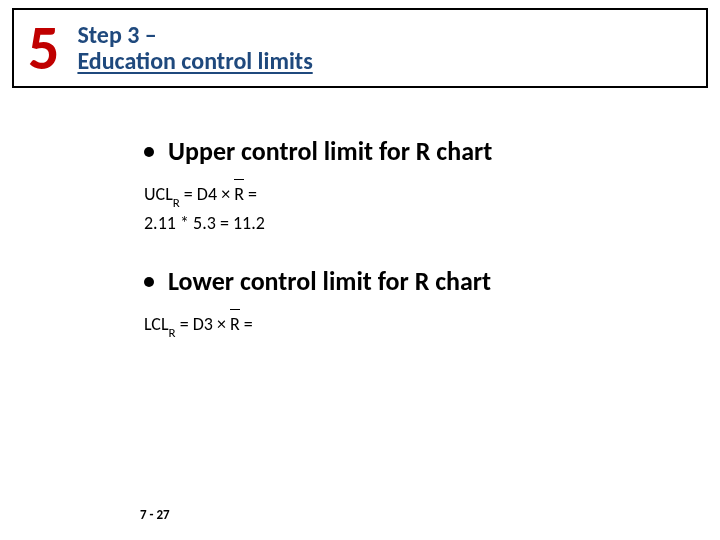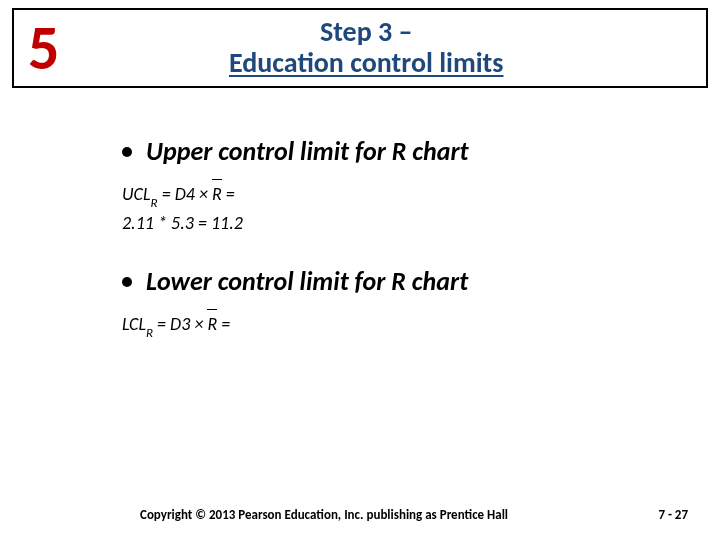--- a/index.html
+++ b/index.html
@@ -23,35 +23,34 @@
   }
   .step-number {
     font-size: 62px;
     font-weight: 700;
     color: #c00000;
     padding: 0 18px 0 14px;
     line-height: 1;
   }
   .title-text {
     flex: 1;
-    text-align: center;
-    font-size: 28px;
+    text-align: left;
+    font-size: 24px;
     font-weight: 700;
     color: #1f497d;
     line-height: 1.1;
     padding-right: 51px;
   }
   .title-line1 { display: block; }
   .title-line2 { display: block; text-decoration: underline; text-decoration-thickness: 2px; text-underline-offset: 3px; }
   .content {
     position: absolute;
     top: 135px;
-    left: 122px;
+    left: 144px;
     right: 60px;
-    font-style: italic;
   }
   .bullet-row {
     display: flex;
     align-items: flex-start;
     margin-bottom: 12px;
   }
   .bullet {
     width: 10px;
     height: 10px;
     background: #000;
@@ -136,15 +135,14 @@
   <div class="formula">
     <div class="line1">
       <span>LCL</span><span class="sub">R</span><span> = D3  ×</span>
       <span class="rbar">R</span><span> =</span>
     </div>
   </div>
 
 </div>
 
 <div class="footer">
-  <span class="copyright">Copyright © 2013 Pearson Education, Inc. publishing as Prentice Hall</span>
   <span class="pagenum">7 - 27</span>
 </div>
 
 </body></html>

